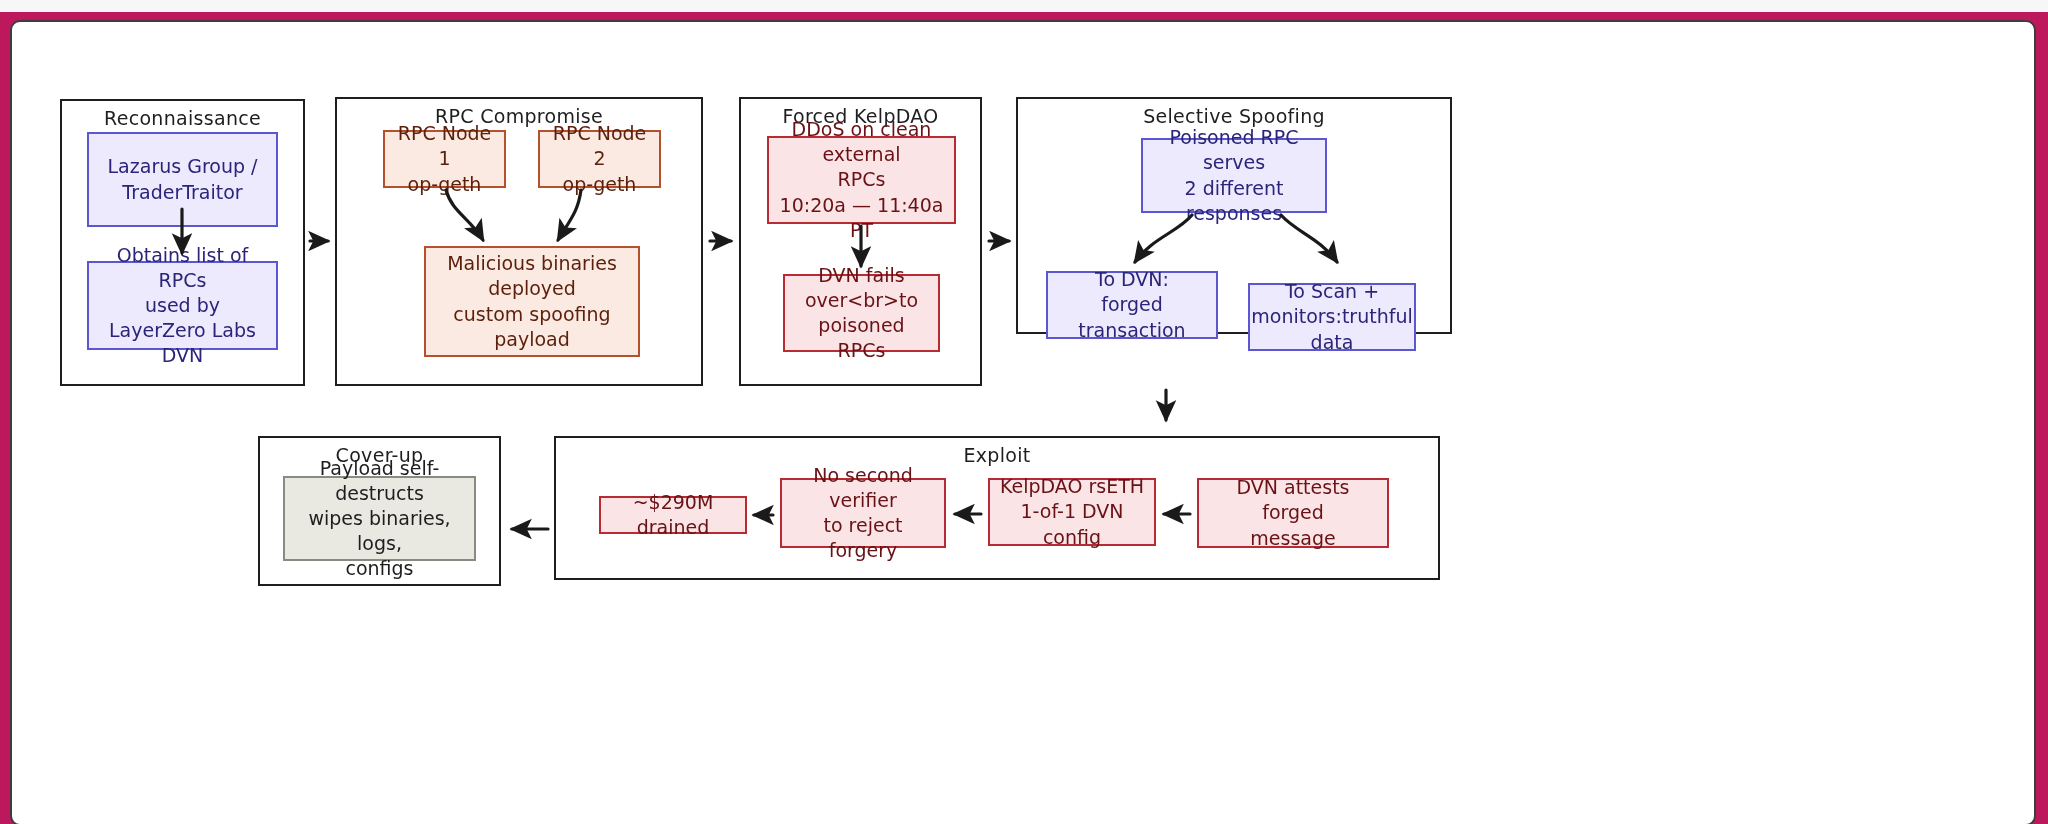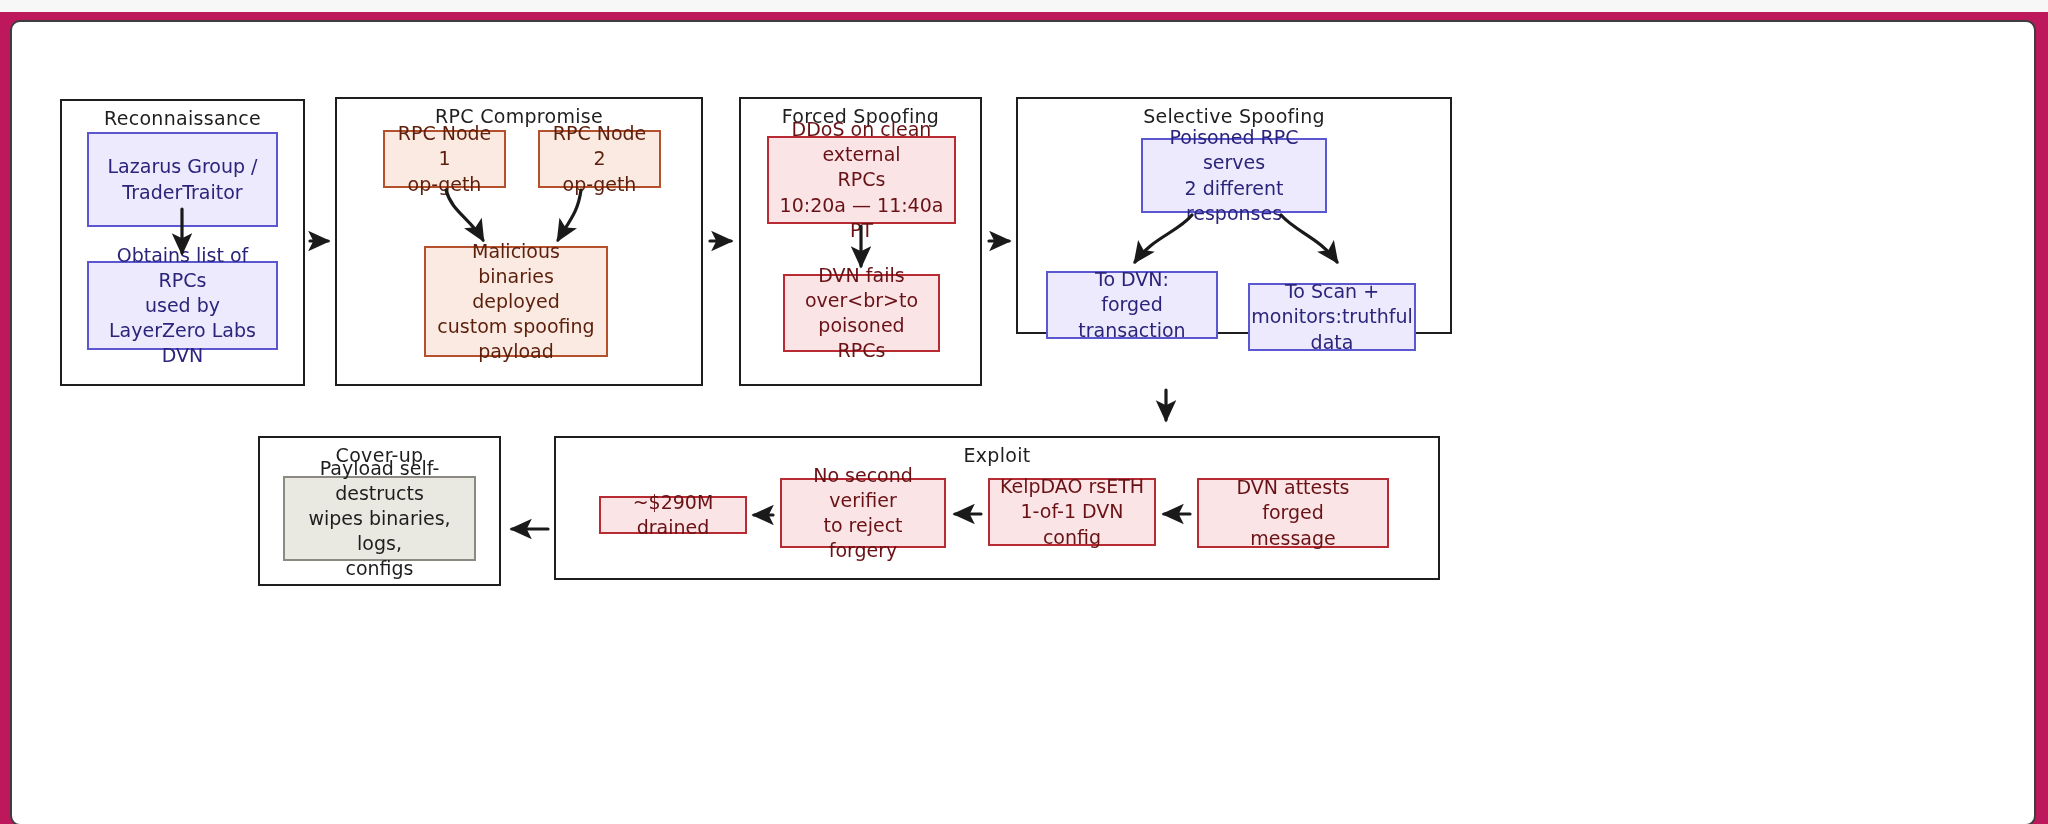--- a/index.html
+++ b/index.html
@@ -82,26 +82,26 @@
 used by LayerZero Labs
 DVN</div>
 
   <div class="group" style="left:335px;top:85px;width:368px;height:289px;padding-left:48px;">
     <div class="group-title">RPC Compromise</div>
   </div>
   <div class="node orange" style="left:383px;top:118px;width:123px;height:58px;">RPC Node 1
 op-geth</div>
   <div class="node orange" style="left:538px;top:118px;width:123px;height:58px;">RPC Node 2
 op-geth</div>
-  <div class="node orange" style="left:424px;top:234px;width:184px;height:111px;">Malicious binaries
+  <div class="node orange" style="left:424px;top:234px;width:216px;height:111px;">Malicious binaries
 deployed
 custom spoofing payload</div>
 
   <div class="group" style="left:739px;top:85px;width:243px;height:289px;">
-    <div class="group-title">Forced Spoofing</div>
+    <div class="group-title">Forced KelpDAO</div>
   </div>
   <div class="node red" style="left:767px;top:124px;width:189px;height:88px;">DDoS on clean external
 RPCs
 10:20a — 11:40a PT</div>
   <div class="node red" style="left:783px;top:262px;width:157px;height:78px;">DVN fails
 over&lt;br&gt;to poisoned
 RPCs</div>
 
   <div class="group" style="left:1016px;top:85px;width:436px;height:237px;">
     <div class="group-title">Selective Spoofing</div>

